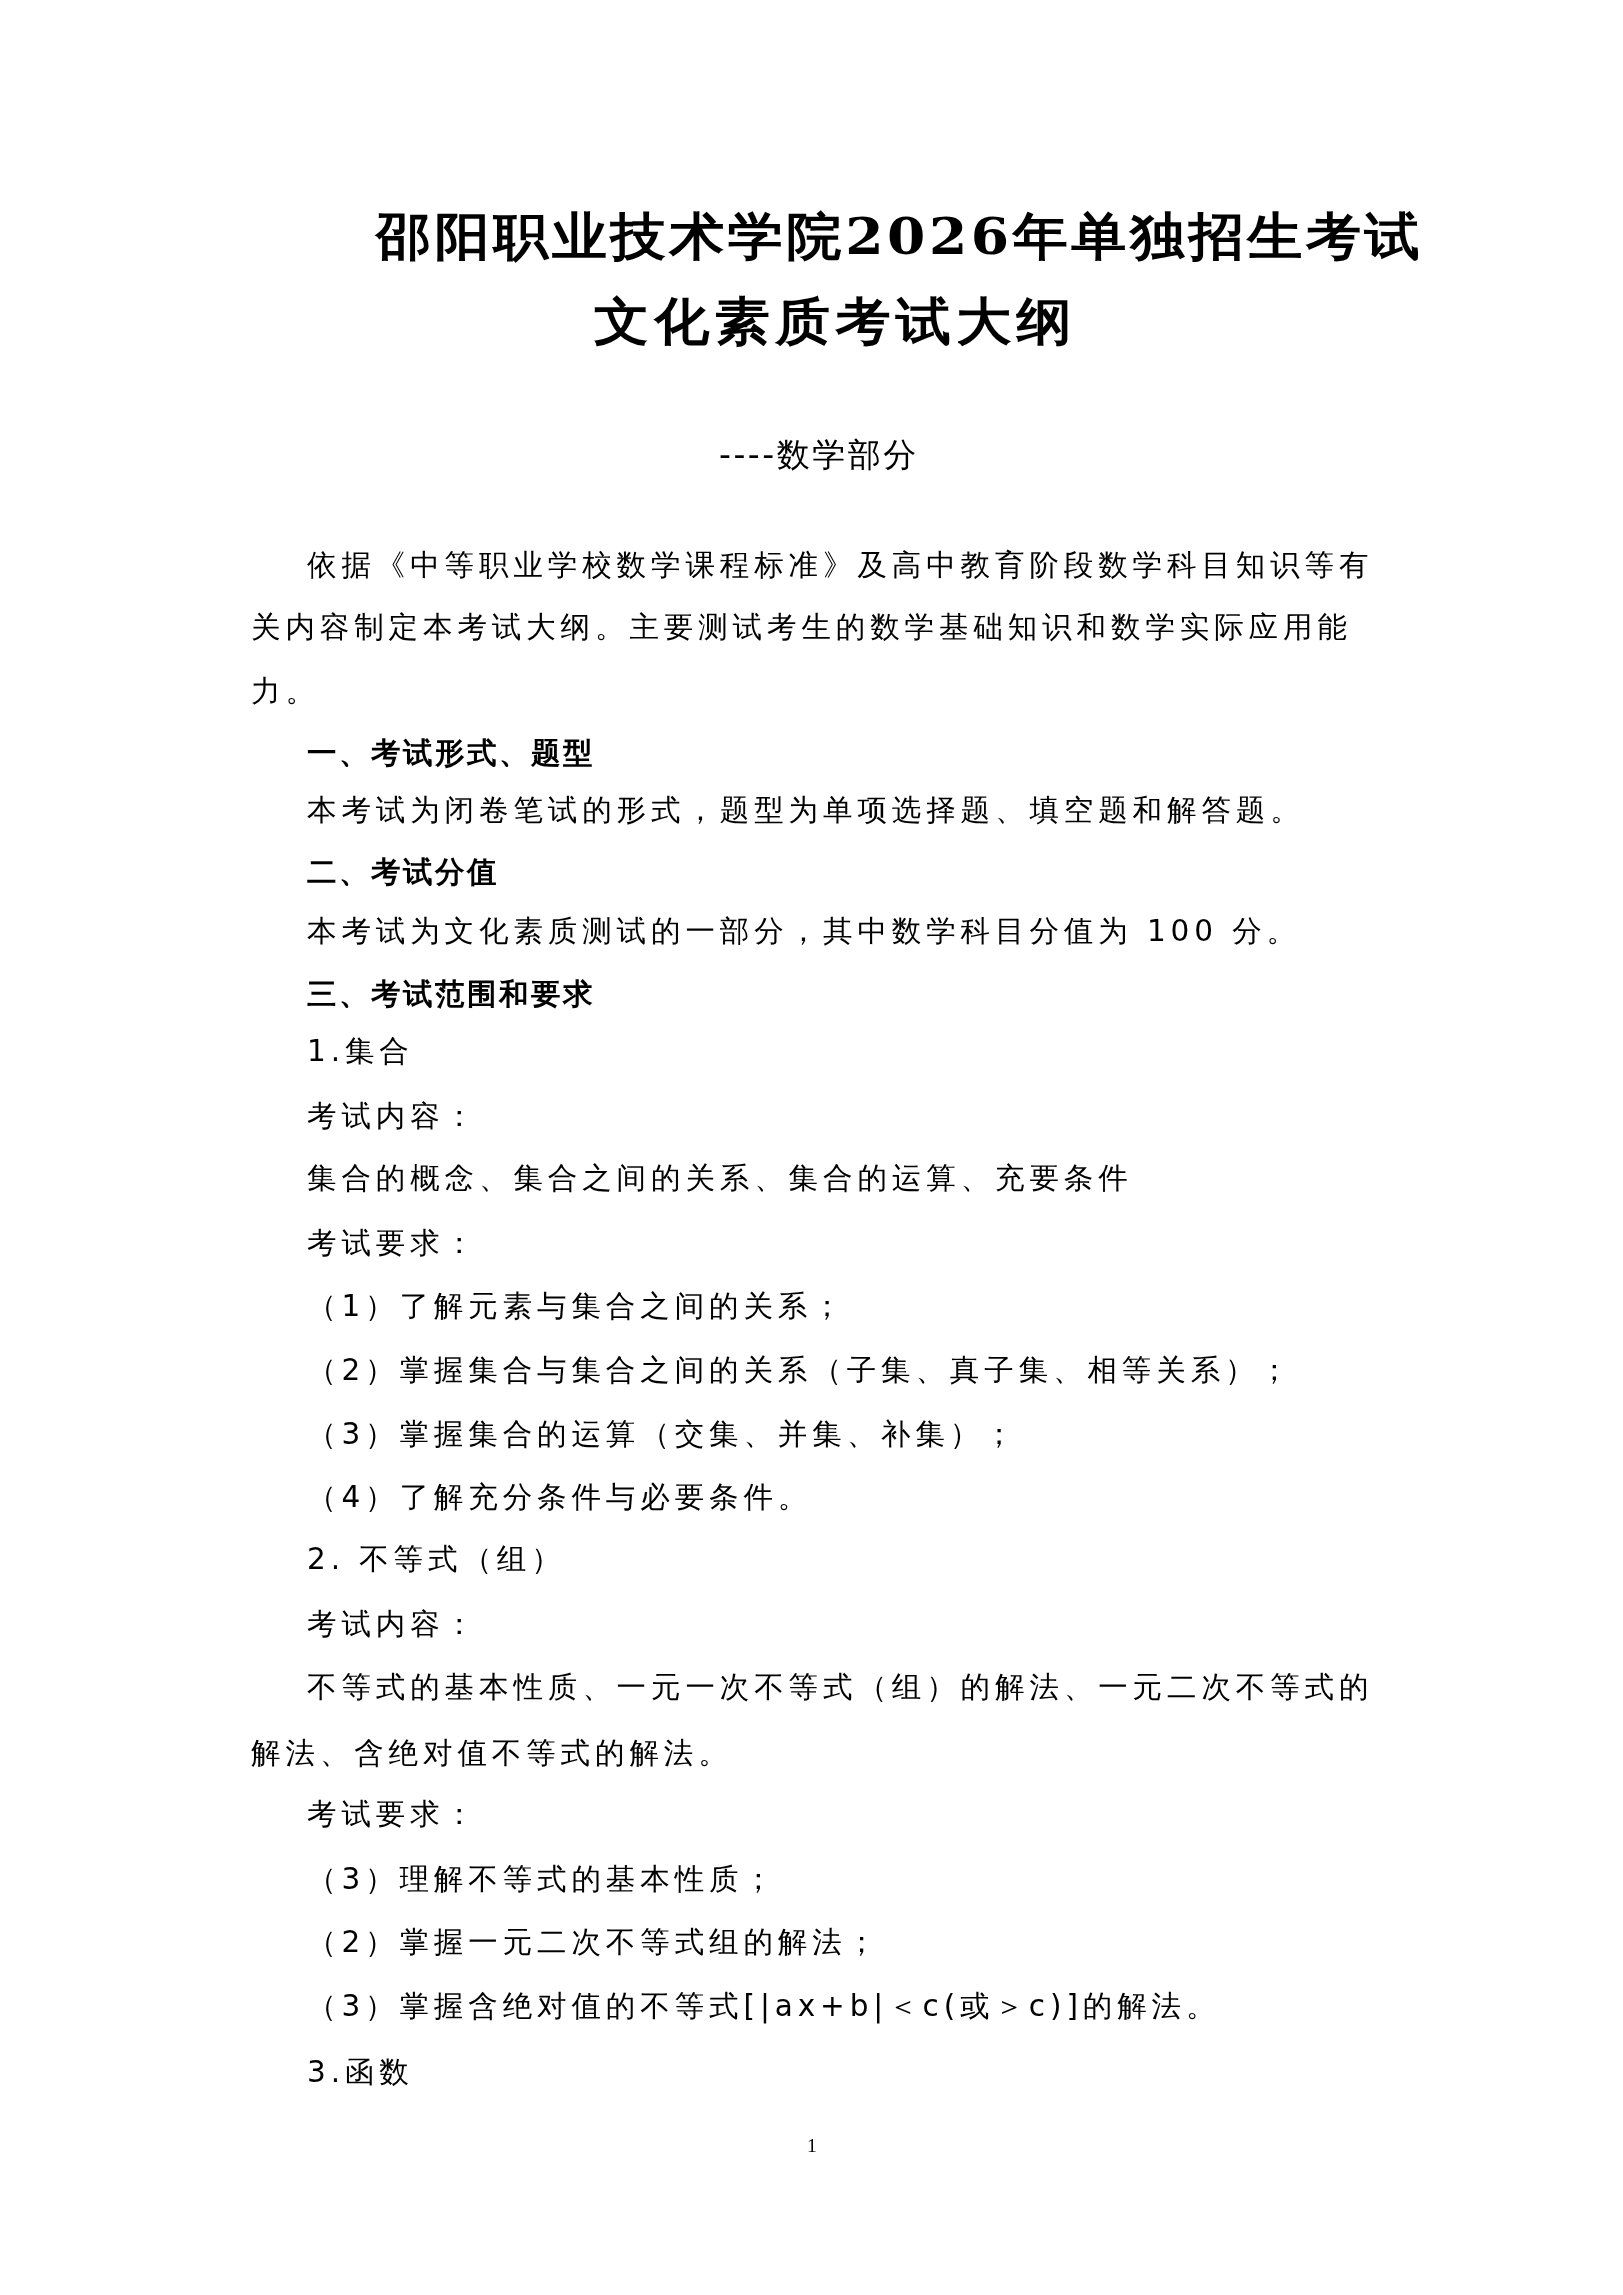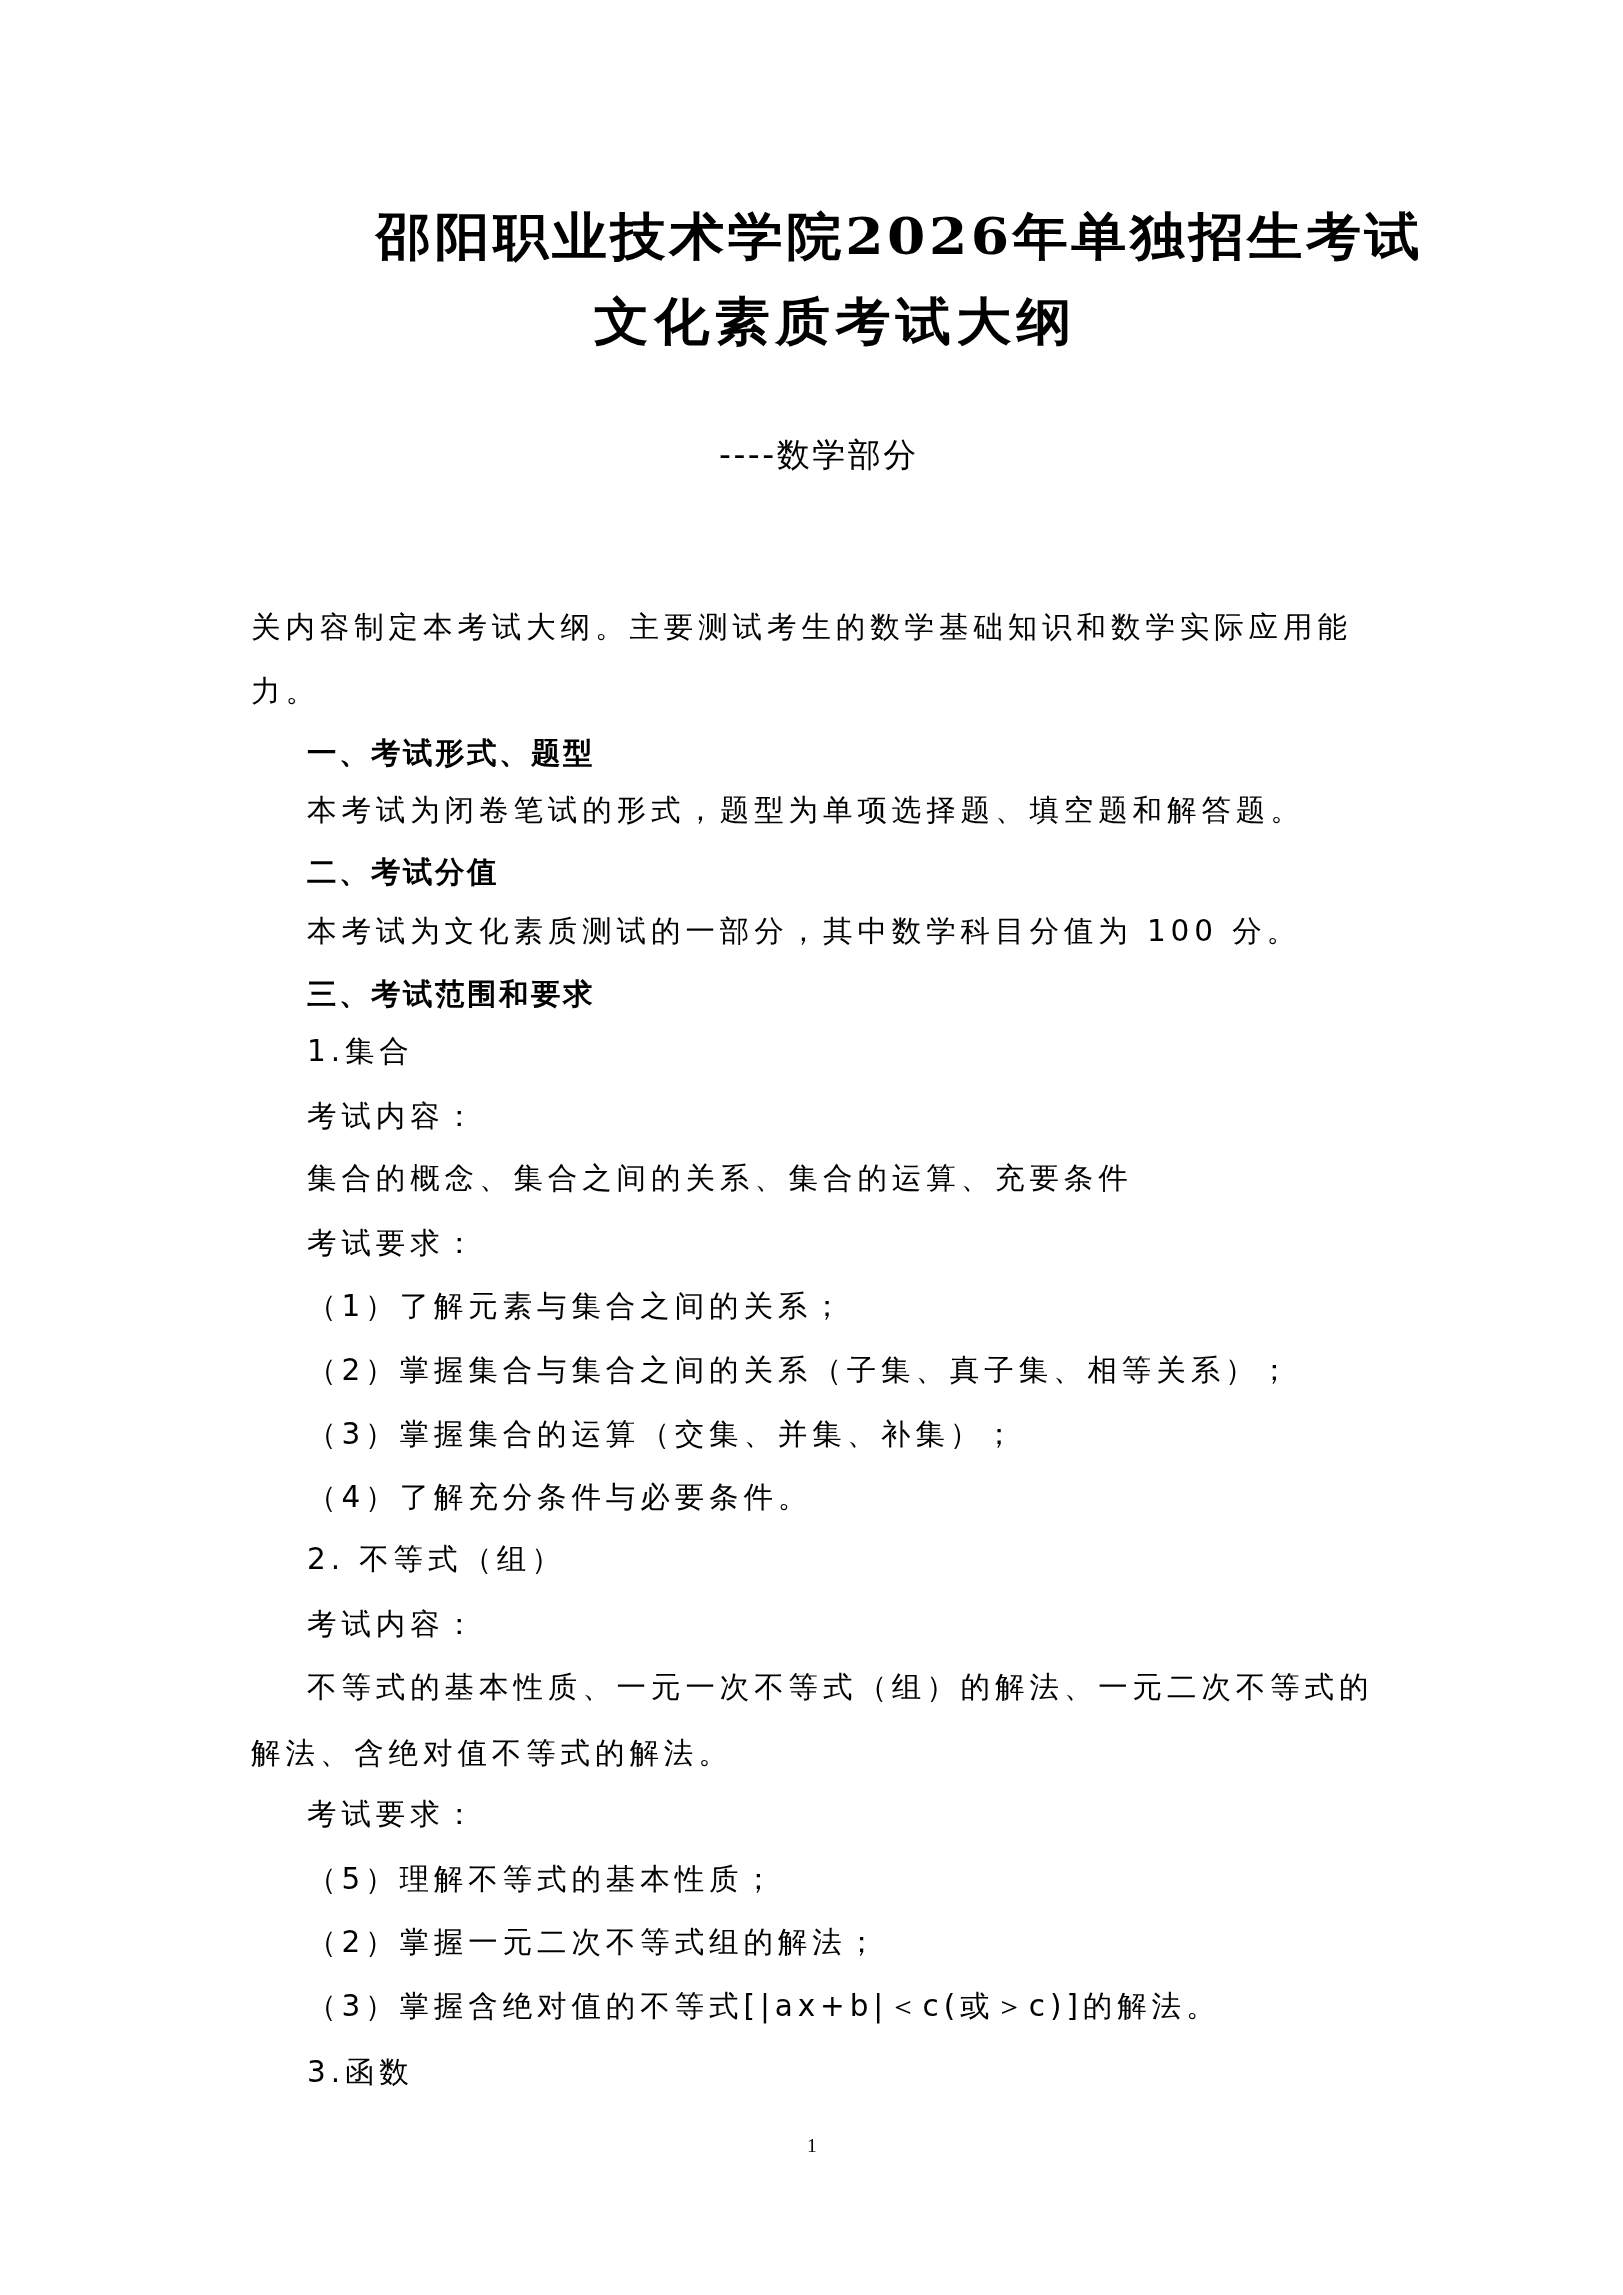--- a/index.html
+++ b/index.html
@@ -23,20 +23,21 @@
 </style>
 </head>
 <body>
 
 <div class="page">
 
   <div class="title t1">邵阳职业技术学院2026年单独招生考试</div>
   <div class="title t2">文化素质考试大纲</div>
   <div class="subtitle">----数学部分</div>
 
+  <div class="line ind" style="top:545px">依据《中等职业学校数学课程标准》及高中教育阶段数学科目知识等有</div>
   <div class="line noind" style="top:607px">关内容制定本考试大纲。主要测试考生的数学基础知识和数学实际应用能</div>
   <div class="line noind" style="top:671px">力。</div>
 
   <div class="line ind h" style="top:733px">一、考试形式、题型</div>
   <div class="line ind" style="top:790px">本考试为闭卷笔试的形式，题型为单项选择题、填空题和解答题。</div>
 
   <div class="line ind h" style="top:852px">二、考试分值</div>
   <div class="line ind" style="top:911px">本考试为文化素质测试的一部分，其中数学科目分值为 100 分。</div>
 
   <div class="line ind h" style="top:974px">三、考试范围和要求</div>
@@ -48,21 +49,21 @@
   <div class="line ind" style="top:1286px">（1）了解元素与集合之间的关系；</div>
   <div class="line ind" style="top:1350px">（2）掌握集合与集合之间的关系（子集、真子集、相等关系）；</div>
   <div class="line ind" style="top:1414px">（3）掌握集合的运算（交集、并集、补集）；</div>
   <div class="line ind" style="top:1477px">（4）了解充分条件与必要条件。</div>
 
   <div class="line ind" style="top:1539px">2. 不等式（组）</div>
   <div class="line ind" style="top:1604px">考试内容：</div>
   <div class="line ind" style="top:1667px">不等式的基本性质、一元一次不等式（组）的解法、一元二次不等式的</div>
   <div class="line noind" style="top:1733px">解法、含绝对值不等式的解法。</div>
   <div class="line ind" style="top:1794px">考试要求：</div>
-  <div class="line ind" style="top:1859px">（5）理解不等式的基本性质；</div>
+  <div class="line ind" style="top:1859px">（3）理解不等式的基本性质；</div>
   <div class="line ind" style="top:1922px">（2）掌握一元二次不等式组的解法；</div>
   <div class="line ind" style="top:1986px">（3）掌握含绝对值的不等式[|ax+b|＜c(或＞c)]的解法。</div>
 
   <div class="line ind" style="top:2052px">3.函数</div>
 
   <div class="pnum">1</div>
 </div>
 
 
 </body></html>

